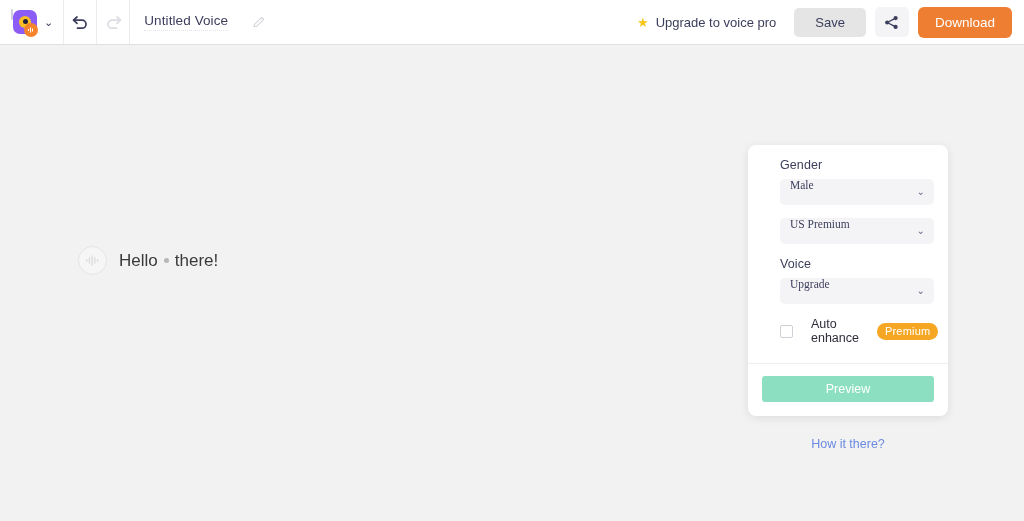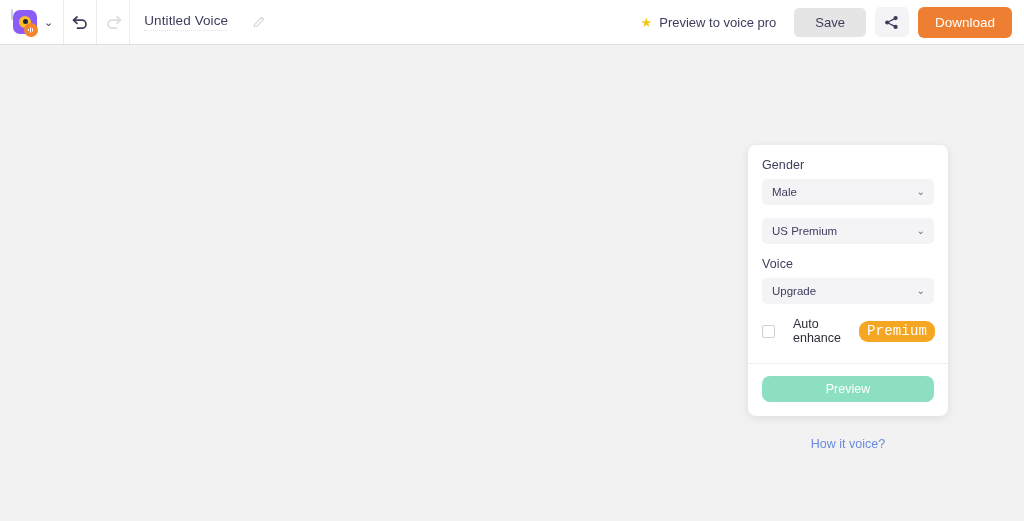--- a/index.html
+++ b/index.html
@@ -104,56 +104,56 @@
     background:#b7b7b7; margin:0 6px;
   }
 
   
   .panel {
     position:absolute; left:748px; top:101px; width:200px;
     background:#ffffff; border-radius:8px;
     box-shadow:0 2px 10px rgba(0,0,0,0.09);
     overflow:hidden;
   }
-  .panel-body { padding:13px 14px 14px 14px; }
+  .panel-body { padding:13px 14px 14px 32px; }
   .field-label {
     font-size:12.5px; color:#3c3d5c; margin-bottom:7px; letter-spacing:.1px;
   }
   .select {
     position:relative; background:#f4f4f6; border-radius:5px;
-    height:26px; display:flex; align-items:center;
-    padding:0 24px 0 10px; margin-bottom:13px;
+    height:26px; display:flex; align-items:flex-start;
+    padding:0 24px 0 10px; margin-bottom:13px;font-family:Liberation Serif, serif;
   }
   .select-value { font-size:11.5px; color:#3c3d5c; }
   .select-caret {
     position:absolute; right:9px; top:50%; transform:translateY(-50%);
     color:#6a6b8c; font-size:10px; line-height:1;
   }
   .enhance-row {
     display:flex; align-items:center; gap:18px; margin-top:3px; padding-bottom:4px;
   }
   .checkbox {
     width:13px; height:13px; border:1.5px solid #cfcfd6; border-radius:2px; background:#fff;
     flex:0 0 13px;
   }
   .enhance-label { font-size:12.5px; color:#2e2e3a; }
   .premium-badge {
     margin-left:auto; background:#f5a623; color:#ffffff;
-    font-size:14px; border-radius:9px; padding:2.5px 8px; letter-spacing:.2px;font-family:Liberation Mono, monospace;
+    font-size:11px; border-radius:9px; padding:2.5px 8px; letter-spacing:.2px;
   }
   .info-icon {
     width:12px; height:12px; border-radius:50%; background:#3c3d4c;
     color:#fff; font-size:8.5px; font-weight:bold;
     display:flex; align-items:center; justify-content:center;
     margin-left:4px; flex:0 0 12px;
   }
   .panel-divider { height:1px; background:#eeeeee; }
   .panel-footer { padding:12px 14px 14px 14px; }
   .preview-btn {
-    background:#8ce0c1; border-radius:8px; height:26px;
+    background:#8ce0c1; border-radius:3px; height:26px;
     display:flex; align-items:center; justify-content:center;
     color:#ffffff; font-size:12.5px;
   }
 
   .how-link {
     position:absolute; left:748px; top:393px; width:200px;
     text-align:center; font-size:12.5px; color:#6b8ae0;
   }
 </style>
 </head>
@@ -204,39 +204,55 @@
       <span class="doc-title">Untitled Voice</span>
       <svg class="pencil" width="14" height="14" viewBox="0 0 14 14">
         <path d="M2 11.5 L2.6 9.3 L9.6 2.3 L11.7 4.4 L4.7 11.4 Z" fill="none" stroke="#8a8a9a" stroke-width="1.2" stroke-linejoin="round"></path>
       </svg>
     </div>
 
     <div class="tb-spacer"></div>
 
     <div class="upgrade">
       <span class="star">★</span>
-      <span>Preview to voice pro</span>
+      <span>Upgrade to voice pro</span>
     </div>
 
     <div class="save-btn">Save</div>
 
     <div class="share-btn">
       <svg width="15" height="15" viewBox="0 0 15 15">
         <circle cx="11.6" cy="3.1" r="2.1" fill="#3c3d5c"></circle>
         <circle cx="11.6" cy="11.9" r="2.1" fill="#3c3d5c"></circle>
         <circle cx="3.2" cy="7.5" r="2.1" fill="#3c3d5c"></circle>
         <path d="M5.1 6.5 L9.8 4.1 M5.1 8.5 L9.8 10.9" stroke="#3c3d5c" stroke-width="1.4" stroke-linecap="round"></path>
       </svg>
     </div>
 
     <div class="download-btn">Download</div>
   </div>
 
   <div class="canvas">
 
+    <div class="voice-line">
+      <div class="wave-circle">
+        <svg width="15" height="13" viewBox="0 0 15 13">
+          <rect x="1" y="5" width="1.5" height="3" rx=".7" fill="#dedede"></rect>
+          <rect x="3.7" y="3.2" width="1.5" height="6.6" rx=".7" fill="#dedede"></rect>
+          <rect x="6.4" y="1.3" width="1.5" height="10.4" rx=".7" fill="#dedede"></rect>
+          <rect x="9.1" y="3.2" width="1.5" height="6.6" rx=".7" fill="#dedede"></rect>
+          <rect x="11.8" y="5" width="1.5" height="3" rx=".7" fill="#dedede"></rect>
+        </svg>
+      </div>
+      <div class="voice-text">
+        <span>Hello</span>
+        <span class="mid-dot"></span>
+        <span>there!</span>
+      </div>
+    </div>
 
     <div class="panel">
       <div class="panel-body">
 
         <div class="field-label">Gender</div>
         <div class="select">
           <span class="select-value">Male</span>
           <span class="select-caret">⌄</span>
         </div>
 
@@ -259,16 +275,16 @@
         </div>
       </div>
 
       <div class="panel-divider"></div>
 
       <div class="panel-footer">
         <div class="preview-btn">Preview</div>
       </div>
     </div>
 
-    <div class="how-link">How it voice?</div>
+    <div class="how-link">How it there?</div>
 
   </div>
 </div>
 
 </body></html>

